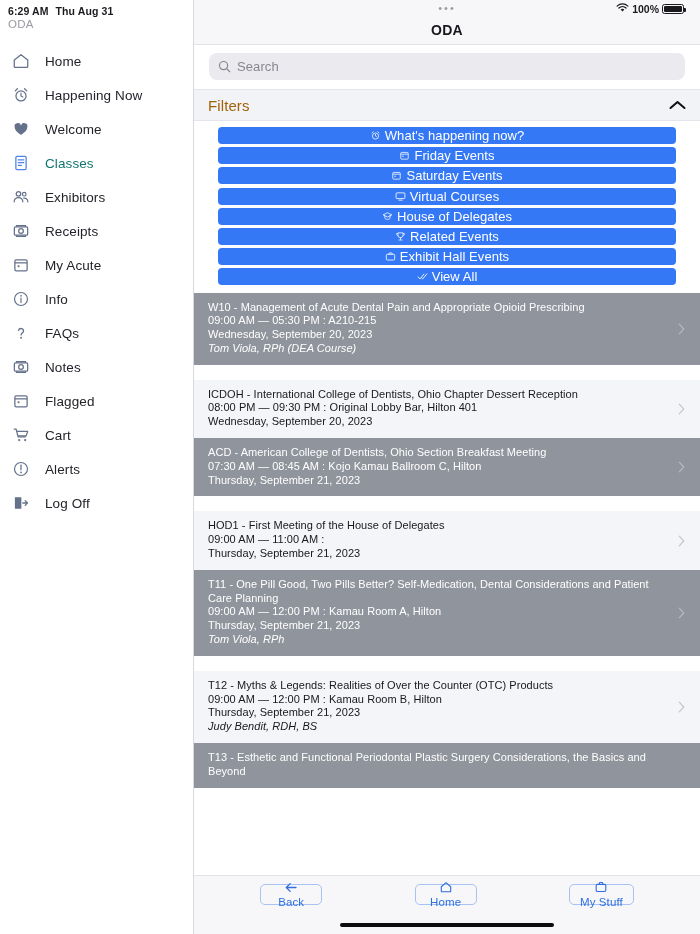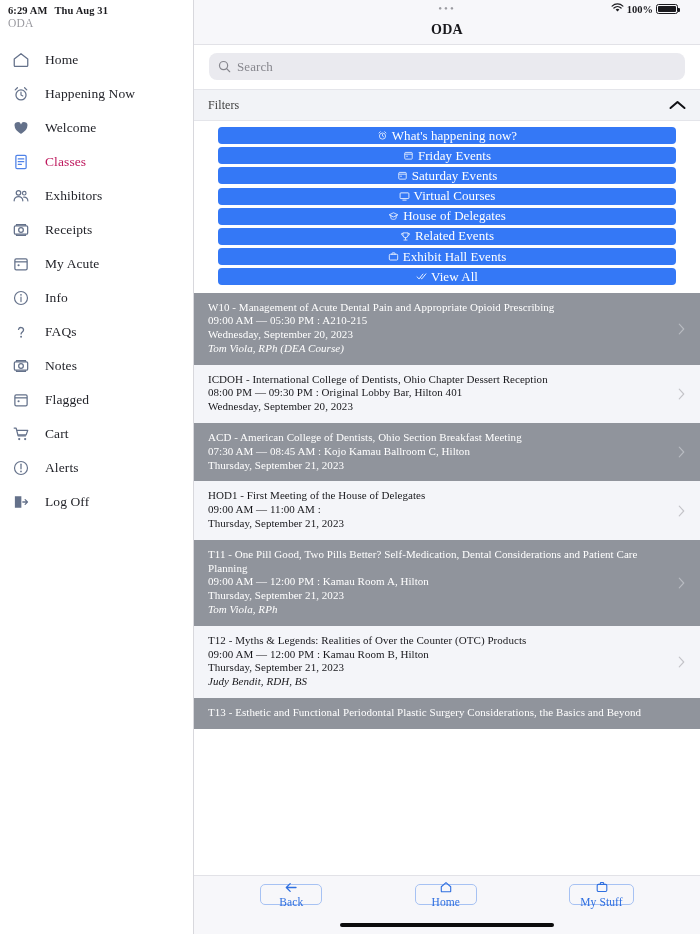--- a/index.html
+++ b/index.html
@@ -2,21 +2,21 @@
 <html><head>
 <meta charset="utf-8">
 <style>
   * { box-sizing: border-box; margin: 0; padding: 0; }
   html, body {
     width: 700px; height: 934px;
     font-family: "Liberation Sans", sans-serif;
     background: #ffffff;
     overflow: hidden;
   }
-  .app { position: relative; width: 604px; height: 934px; display: flex; font-family: Liberation Serif, serif; }
+  .app { position: relative; width: 604px; height: 934px; display: flex; }
 
   
   .sidebar {
     width: 194px; height: 934px;
     background: #ffffff;
     border-right: 1px solid #d8d8dd;
     flex: 0 0 194px;
     position: relative;
   }
   .sb-status {
@@ -47,40 +47,40 @@
     color: #64718a;
     flex: 0 0 24px;
   }
   .sb-ico svg { display: block; }
   .sb-label {
     font-size: 13.5px;
     color: #23242a;
     margin-left: 9px;
     letter-spacing: .1px;
   }
-  .sb-item.active .sb-label { color: #be185d; }
+  .sb-item.active .sb-label { color: #0f766e; }
   .sb-item.active .sb-ico { color: #4f82e8; }
 
   
   .main {
     width: 506px; height: 934px;
     flex: 0 0 506px;
     background: #ffffff;
     position: relative;
     display: flex; flex-direction: column;
   }
   .topbar {
     height: 45px;
     background: #f7f7fa;
     border-bottom: 1px solid #e2e2e7;
     position: relative;
     flex: 0 0 45px;
   }
   .status-right {
-    position: absolute; right: 22px; top: 3px;
+    position: absolute; right: 16px; top: 3px;
     display: flex; align-items: center; gap: 3px;
     font-size: 10.5px; color: #1b1b1f; font-weight: bold;
   }
   .wifi { display: block; }
   .batt {
     width: 22px; height: 10px;
     border: 1px solid #1b1b1f; border-radius: 2.5px;
     position: relative; display: inline-block;
   }
   .batt::after {
@@ -107,39 +107,39 @@
   .searchbox .mag { color: #87878e; display: flex; margin-right: 6px; }
   .searchbox .ph { font-size: 13px; color: #87878e; letter-spacing: .1px; }
 
   .filters-hdr {
     height: 32px; background: #f2f3f7;
     border-top: 1px solid #e4e5ea; border-bottom: 1px solid #e4e5ea;
     display: flex; align-items: center; justify-content: space-between;
     padding: 0 14px 0 14px;
     flex: 0 0 32px; cursor: pointer;
   }
-  .filters-hdr .lbl { font-size: 12px; color: #404040; letter-spacing: .1px; }
+  .filters-hdr .lbl { font-size: 15px; color: #a16207; letter-spacing: .1px; }
 
   .filters-body { padding: 6px 0 4px 0; background: #fff; flex: 0 0 auto; }
   .fbtn-row { padding: 0 24px; margin-bottom: 3.2px; }
   .fbtn {
     height: 17px; background: #3478f6; border-radius: 4px;
     display: flex; align-items: center; justify-content: center;
     color: #ffffff; font-size: 13px; letter-spacing: .05px;
     cursor: pointer; gap: 4px;
   }
   .fbtn .fi { display: flex; align-items: center; }
   .fbtn .fi svg { display: block; }
 
   .list { flex: 1 1 auto; overflow: hidden; position: relative; }
   .ev {
     position: relative; padding: 8px 30px 9px 14px; cursor: pointer;
   }
   .ev.dark { background: #90949c; }
-  .ev.light { background: #f4f5f9; }
+  .ev.light { background: #f4f5f9; margin-top: 15px; }
   .ev .ln { font-size: 11px; line-height: 13.8px; letter-spacing: .05px; }
   .ev.dark .ln { color: #ffffff; }
   .ev.light .ln { color: #18181c; }
   .ev .ln.pres { font-style: italic; }
   .ev .chev {
     position: absolute; right: 11px; top: 50%; transform: translateY(-50%);
     display: flex;
   }
   .ev.dark .chev { color: #b7bac0; }
   .ev.light .chev { color: #c4c4c9; }

